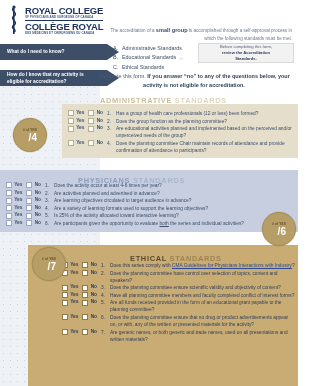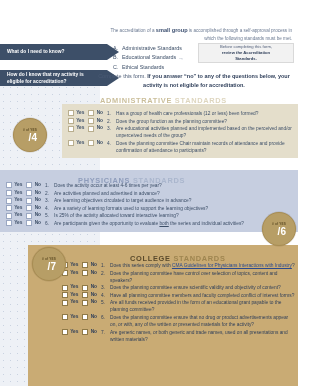--- a/index.html
+++ b/index.html
@@ -134,20 +134,33 @@
   #q-eth .lbl, #q-eth .qnum, #q-eth .qtext{color:#2f3f5a;}
 </style>
 </head>
 <body>
 
 <div class="page">
 
   <div class="dot-col"></div>
 
   <div class="hdr">
+    <div class="logo">
+      <svg class="rod" viewBox="0 0 16 30">
+        <rect x="7" y="1" width="1.6" height="28" fill="#1d3461"></rect>
+        <path d="M8 3 C3 5 13 8 8 11 C3 14 13 17 8 20 C3 23 12 25 8 27" fill="none" stroke="#1d3461" stroke-width="1.5"></path>
+        <circle cx="8" cy="2" r="1.6" fill="#1d3461"></circle>
+      </svg>
+      <div class="logo-txt">
+        <div class="lt1">ROYAL COLLEGE</div>
+        <div class="lt2">OF PHYSICIANS AND SURGEONS OF CANADA</div>
+        <div class="lt3">COLLÈGE ROYAL</div>
+        <div class="lt4">DES MÉDECINS ET CHIRURGIENS DU CANADA</div>
+      </div>
+    </div>
 
     <div class="subtitle">
       <span>The accreditation of a </span><b>small group</b><span> is accomplished through a self-approval process in which the following standards must be met.</span>
     </div>
   </div>
 
   <div class="band" id="band1">
     <div class="arrow">What do I need to know?</div>
   </div>
 
@@ -324,21 +337,21 @@
           <span class="cb"></span>
           <span class="lbl">No</span>
         </span>
         <span class="qnum">6.</span>
         <span class="qtext">Are participants given the opportunity to evaluate <u>both</u> the series and individual activities?</span>
       </div>
     </div>
 
   <div class="panel" id="panel-eth"></div>
   <div class="sec-head" id="head-eth">
-    <span class="w1">COLLEGE</span>
+    <span class="w1">ETHICAL</span>
     <span class="w2">STANDARDS</span>
   </div>
   <div class="badge" id="badge-eth">
     <div class="cap"># of YES</div>
     <div class="frac">
       <span class="blank">&nbsp;&nbsp;</span><span>/7</span>
     </div>
   </div>
   <div class="qwrap" id="q-eth">
       <div class="qrow">

